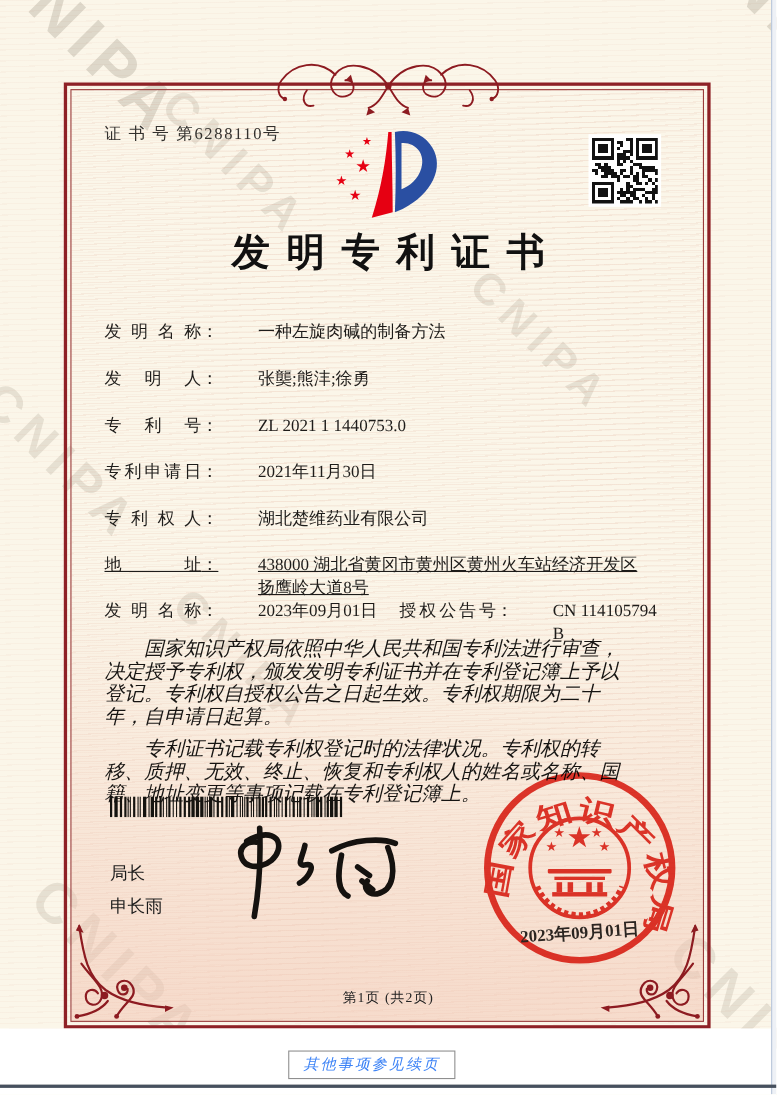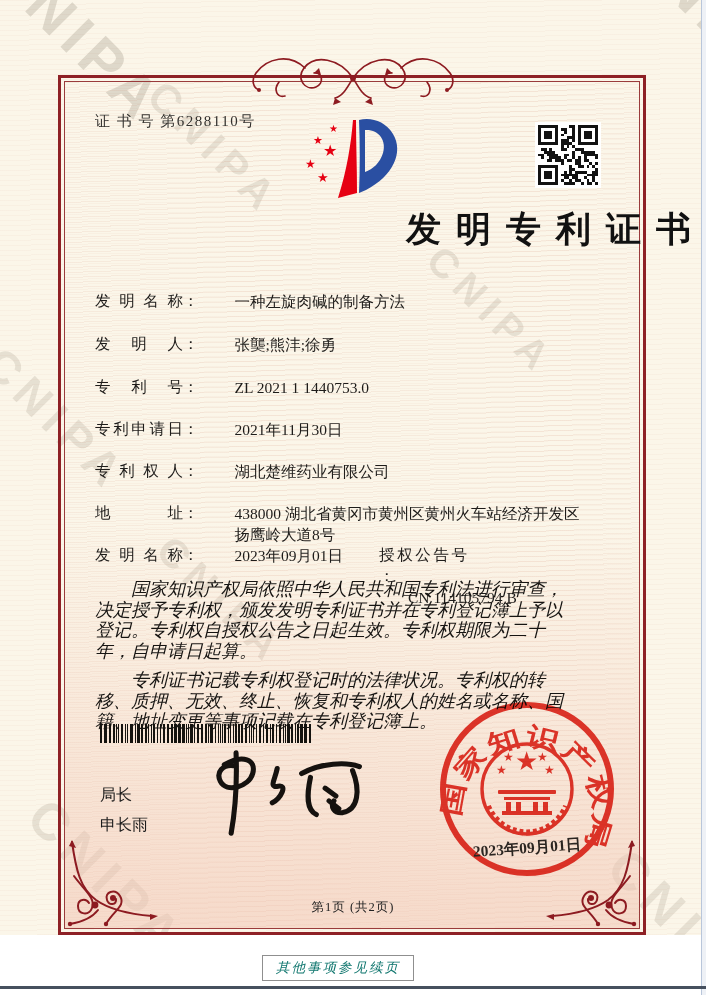--- a/index.html
+++ b/index.html
@@ -43,52 +43,52 @@
   .corner-flourish { position:absolute; width:96px; height:96px; }
   .corner-left  { left:62px; top:836px; }
   .corner-right { left:546px; top:836px; transform:scaleX(-1); }
 
   .cert-no { position:absolute; left:95px; top:112px; font-size:15px; color:#33312e; letter-spacing:1.5px; }
 
   .logo { position:absolute; left:303px; top:116px; width:102px; height:92px; }
   .qr-box { position:absolute; left:535px; top:122px; width:66px; height:66px; background:#ffffff; padding:3px; }
 
   .title {
-    position:absolute; left:0; top:206px; width:706px; text-align:right;
+    position:absolute; left:0; top:206px; width:706px; text-align:center;
     font-size:35px; font-weight:bold; color:#111111; letter-spacing:15px; text-indent:15px;
   }
 
   .field-row { position:absolute; left:95px; width:488px; font-size:15.5px; color:#1e1c1a; display:flex; }
   .f-label { display:inline-block; width:88px; text-align:justify; text-align-last:justify; flex:none; }
   .f-colon { flex:none; margin-right:7px; }
   .f-value { flex:1; line-height:21px;margin-left:29px; }
   .addr .f-value { max-width:386px; }
 
   .grant-row { position:absolute; left:95px; top:545px; width:500px; font-size:15.5px; color:#1e1c1a; }
   .grant-left { position:absolute; left:0; top:0; display:flex; width:270px; }
-  .grant-right { position:absolute; left:284px; top:0; display:flex; width:240px;flex-direction:column; }
+  .grant-right { position:absolute; left:268px; top:0; display:flex; width:240px; }
 
   .paras { position:absolute; left:95px; top:579px; width:474px; }
   .paras p {
     font-size:18px; line-height:20.5px; color:#161412; text-indent:2em;
     font-style:italic; margin-bottom:9px;
   }
 
   .barcode { position:absolute; left:100px; top:724px; width:212px; height:19px; }
 
   .signer { position:absolute; left:100px; top:780px; font-family:"Liberation Sans", sans-serif; font-size:16px; color:#1b1b1b; line-height:30px; }
   .signature { position:absolute; left:192px; top:748px; width:186px; height:94px; }
 
   .seal { position:absolute; left:436px; top:698px; width:182px; height:182px; mix-blend-mode:multiply; }
 
   .page-no { position:absolute; left:0; top:899px; width:706px; text-align:center; font-size:12.5px; color:#222222; letter-spacing:1px; }
 
   .note-box {
     position:absolute; left:262px; top:955px; background:#ffffff; border:1px solid #8f8f8f;
-    padding:3px 13px; font-size:13.5px; font-style:italic; color:#0f766e; letter-spacing:2px;font-family:Liberation Mono, monospace;
+    padding:3px 13px; font-size:13.5px; font-style:italic; color:#3b82f6; letter-spacing:2px;font-family:Liberation Mono, monospace;
   }
 </style>
 </head>
 <body>
 
 <div class="screen">
   <div class="paper">
 
     <span class="wm" style="left:-30px; top:2px;   font-size:58px; color:rgba(120,108,92,0.22);">CNIPA</span>
     <span class="wm" style="left:606px; top:-20px; font-size:58px; color:rgba(120,108,92,0.22);">CNIPA</span>
@@ -422,21 +422,21 @@
     <div class="field-row" style="top:419px;">
       <span class="f-label">专利申请日</span>
         <span class="f-colon">：</span>
         <span class="f-value">2021年11月30日</span>
     </div>
     <div class="field-row" style="top:461px;justify-content:flex-end;">
       <span class="f-label">专利权人</span>
         <span class="f-colon">：</span>
         <span class="f-value">湖北楚维药业有限公司</span>
     </div>
-    <div class="field-row addr" style="top:503px;">
+    <div class="field-row addr" style="top:503px;text-decoration:underline;">
       <span class="f-label">地址</span>
         <span class="f-colon">：</span>
         <span class="f-value">438000 湖北省黄冈市黄州区黄州火车站经济开发区扬鹰岭大道8号</span>
     </div>
 
     <div class="grant-row">
       <div class="grant-left">
         <span class="f-label">发明名称</span>
           <span class="f-colon">：</span>
           <span class="f-value">2023年09月01日</span>

